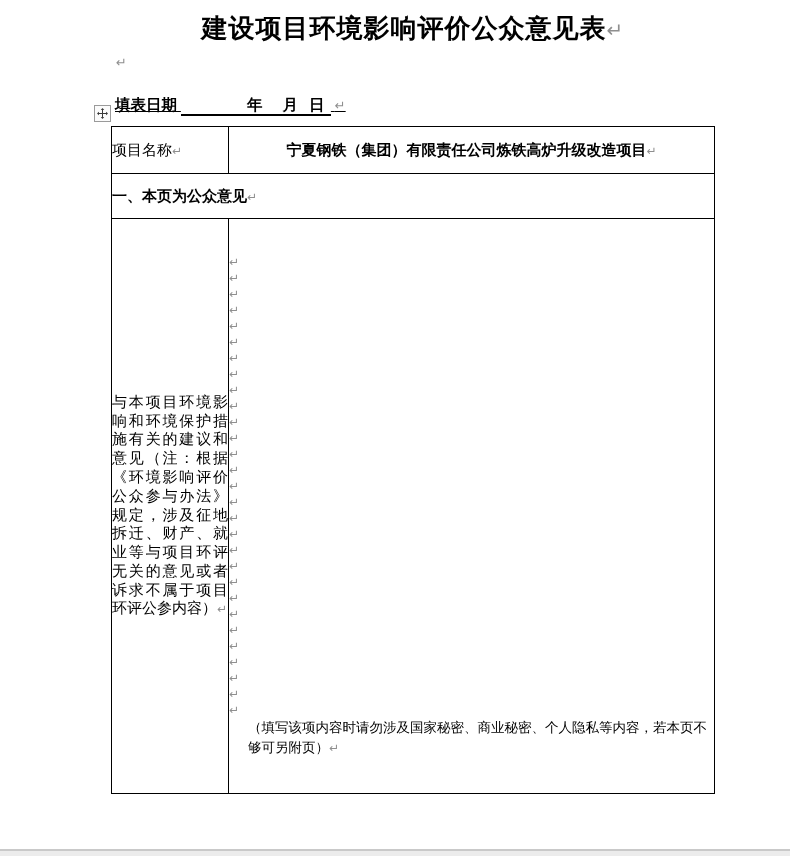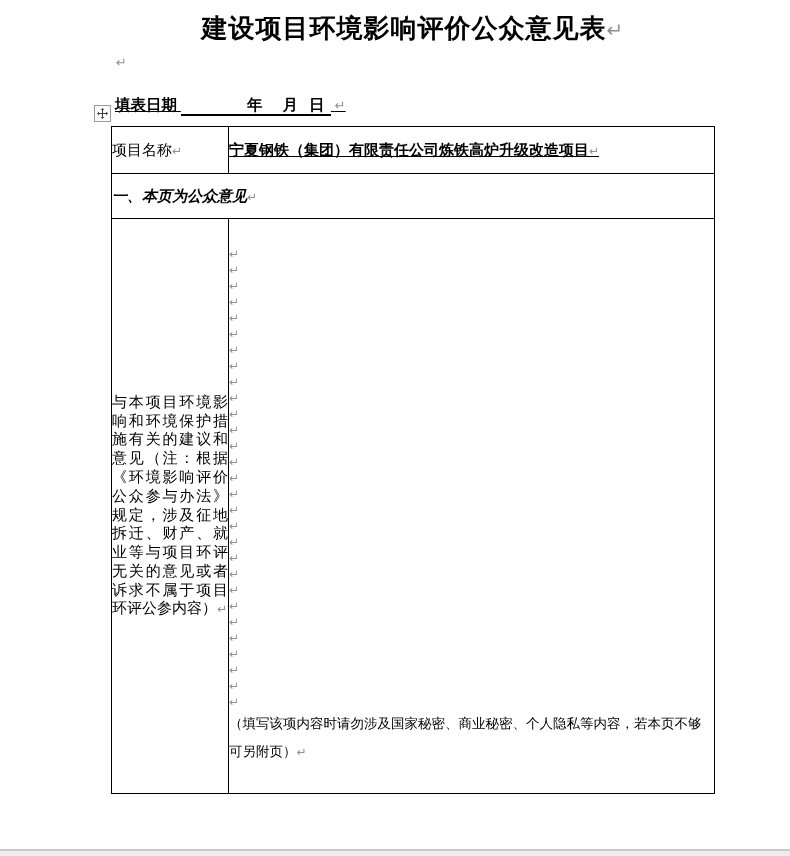--- a/index.html
+++ b/index.html
@@ -71,24 +71,24 @@
     border-collapse: collapse;
     table-layout: fixed;
   }
   table.form td {
     border: 1.5px solid #000;
     padding: 0;
     font-size: 15px;
     vertical-align: middle;
   }
   td.cell-label1 { padding-left: 6px; }
-  td.cell-value1 { text-align: left; font-weight: bold; text-decoration: underline; }
+  td.cell-value1 { text-align: center; font-weight: bold; }
   td.cell-section { padding-left: 6px; font-weight: bold; }
   .row1 { height: 47px; }
-  .row-section1 { height: 45px; font-style: italic; }
+  .row-section1 { height: 45px; }
   .row-main { height: 575px; }
   .row-section2 { height: 45px; }
 
   td.cell-opinion-label {
     vertical-align: middle;
     padding: 0 3px 0 4px;
     font-size: 15.5px;
     line-height: 18.8px;
     word-break: break-all;
     text-align: justify;
@@ -99,23 +99,24 @@
   td.cell-opinion-content {
     vertical-align: top;
     padding: 1px 2px 0 6px;
   }
   .blank-lines .blank-line {
     line-height: 16px; height: 16px;
     font-size: 11px;
   }
   .fill-note {
     font-size: 13.5px;
-    line-height: 28px;
+    line-height: 20px;
     word-break: break-all;
     padding-right: 2px;
+    margin-left: 19px;
   }
   .fill-note .pm { font-size: 12px; }
   td .pm { font-size: 12px; }
 
   
   .page-edge {
     position: absolute; left: 0; top: 849px;
     width: 790px; height: 7px;
     background: #ececec;
     border-top: 2px solid #c9c9c9;

